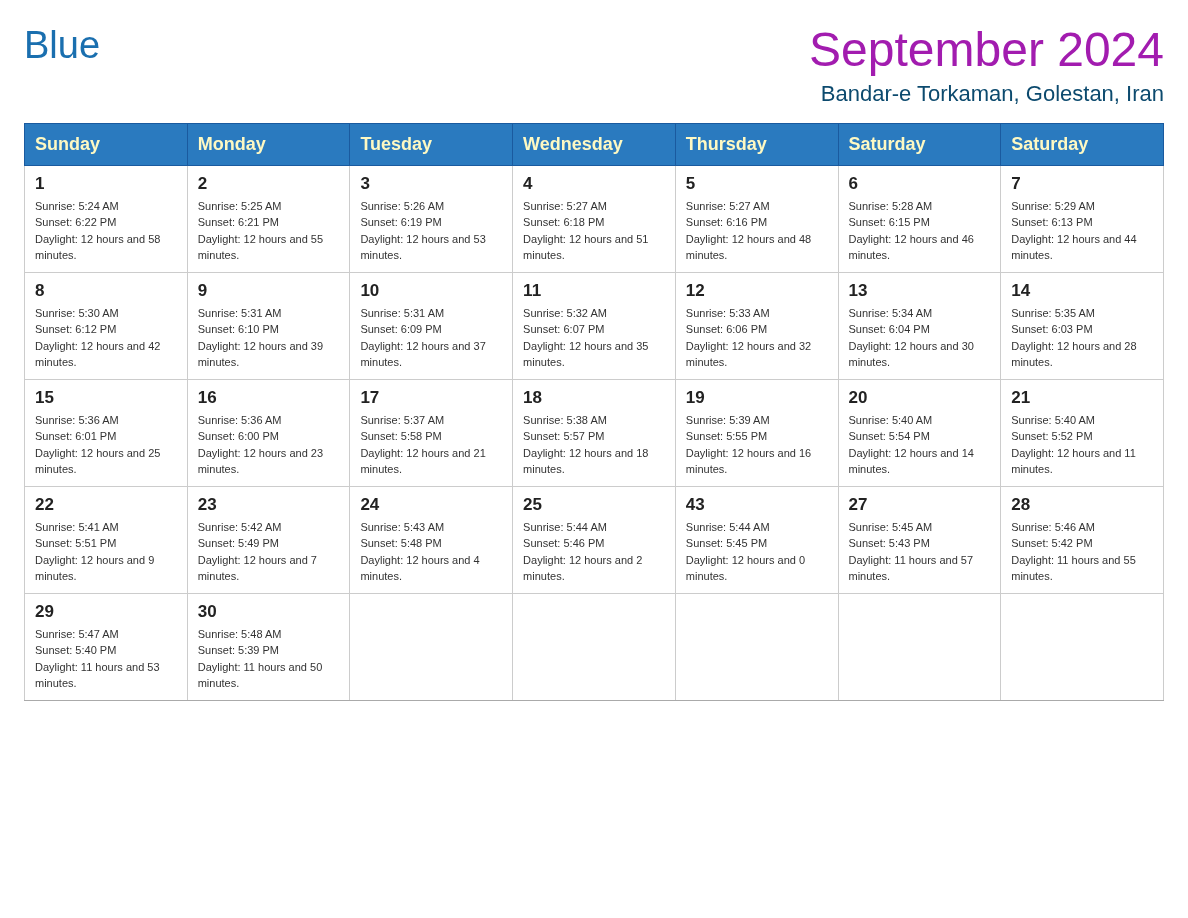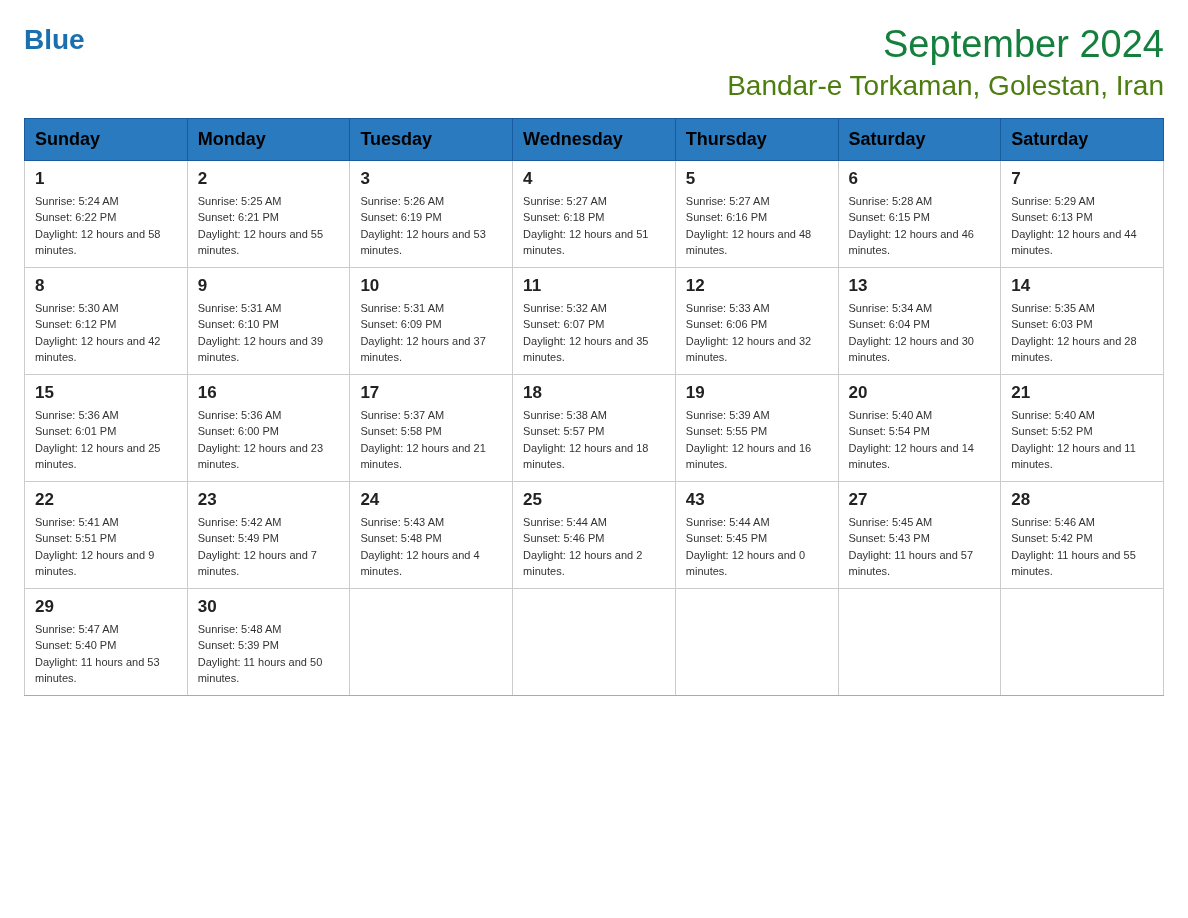--- a/index.html
+++ b/index.html
@@ -18,38 +18,38 @@
     }
     .logo {
       display: flex;
       flex-direction: column;
       align-items: flex-start;
     }
     .title-area {
       text-align: right;
     }
     .month-title {
-      font-size: 38px;
+      font-size: 48px;
       font-weight: normal;
-      color: #15803d;
+      color: #a21caf;
       line-height: 1.1;
     }
     .location-title {
-      font-size: 28px;
-      color: #4d7c0f;
+      font-size: 22px;
+      color: #0c4a6e;
       margin-top: 4px;
     }
     .calendar-table {
       width: 100%;
       border-collapse: collapse;
       border: 1px solid #aaa;
     }
     .calendar-table th {
       background-color: #2a7abf;
-      color: #000000;
+      color: #fef9c3;
       font-size: 18px;
       font-weight: bold;
       padding: 10px 10px;
       text-align: left;
       border: 1px solid #1a5a9f;
     }
     .calendar-table td {
       vertical-align: top;
       padding: 8px 10px;
       border: 1px solid #ccc;
@@ -90,22 +90,22 @@
       display: inline-block;
       width: 0;
       height: 0;
       border-style: solid;
       border-width: 16px 0 0 14px;
       border-color: transparent transparent transparent #1a6faf;
       margin-left: 3px;
       margin-top: 2px;
     }
     .logo-text-blue {
-      font-size: 28px;
-      font-weight: bold;
+      font-size: 38px;
+      font-weight: normal;
       color: #1a6faf;
     }
   </style>
 </head>
 <body>
 
 <div class="header-area">
   <div class="logo">
     <div>
       <span class="logo-text-blue">Blue</span>

